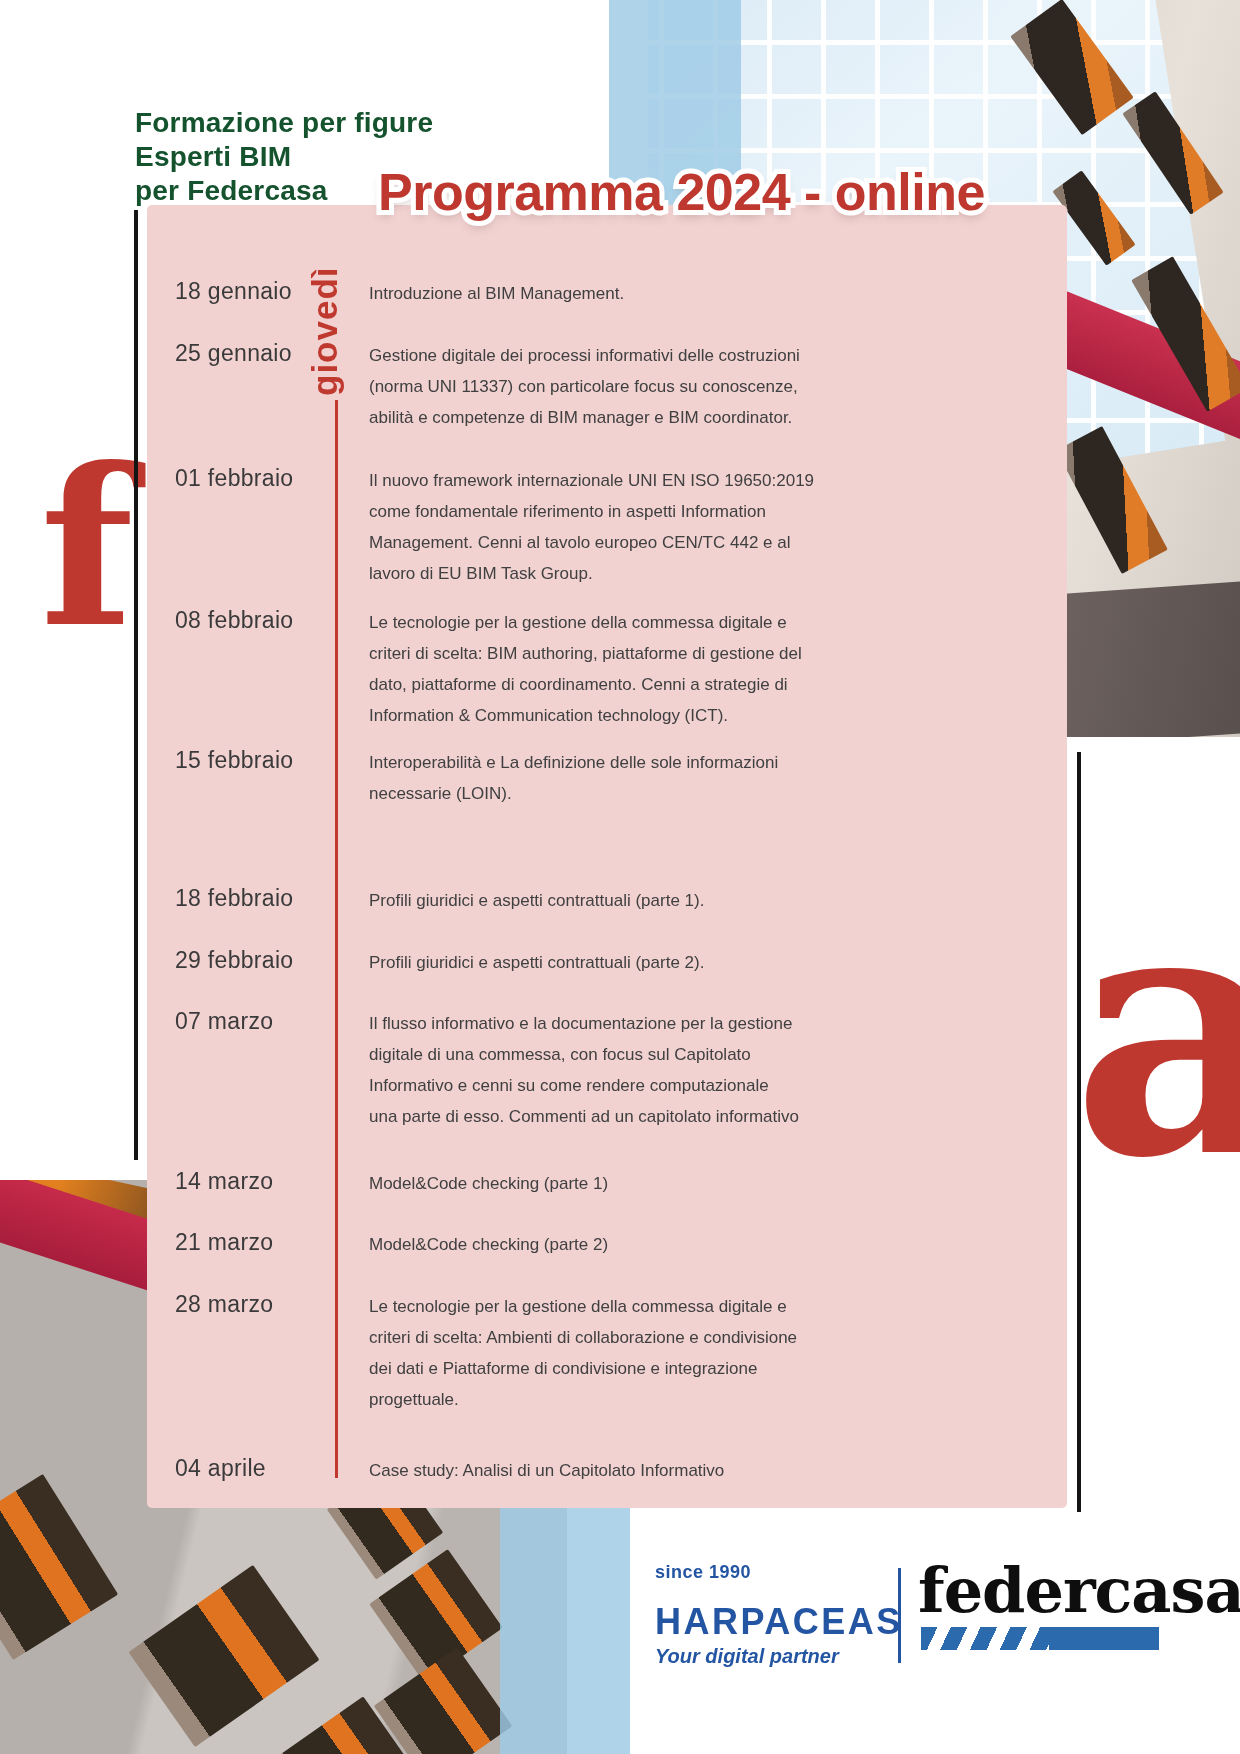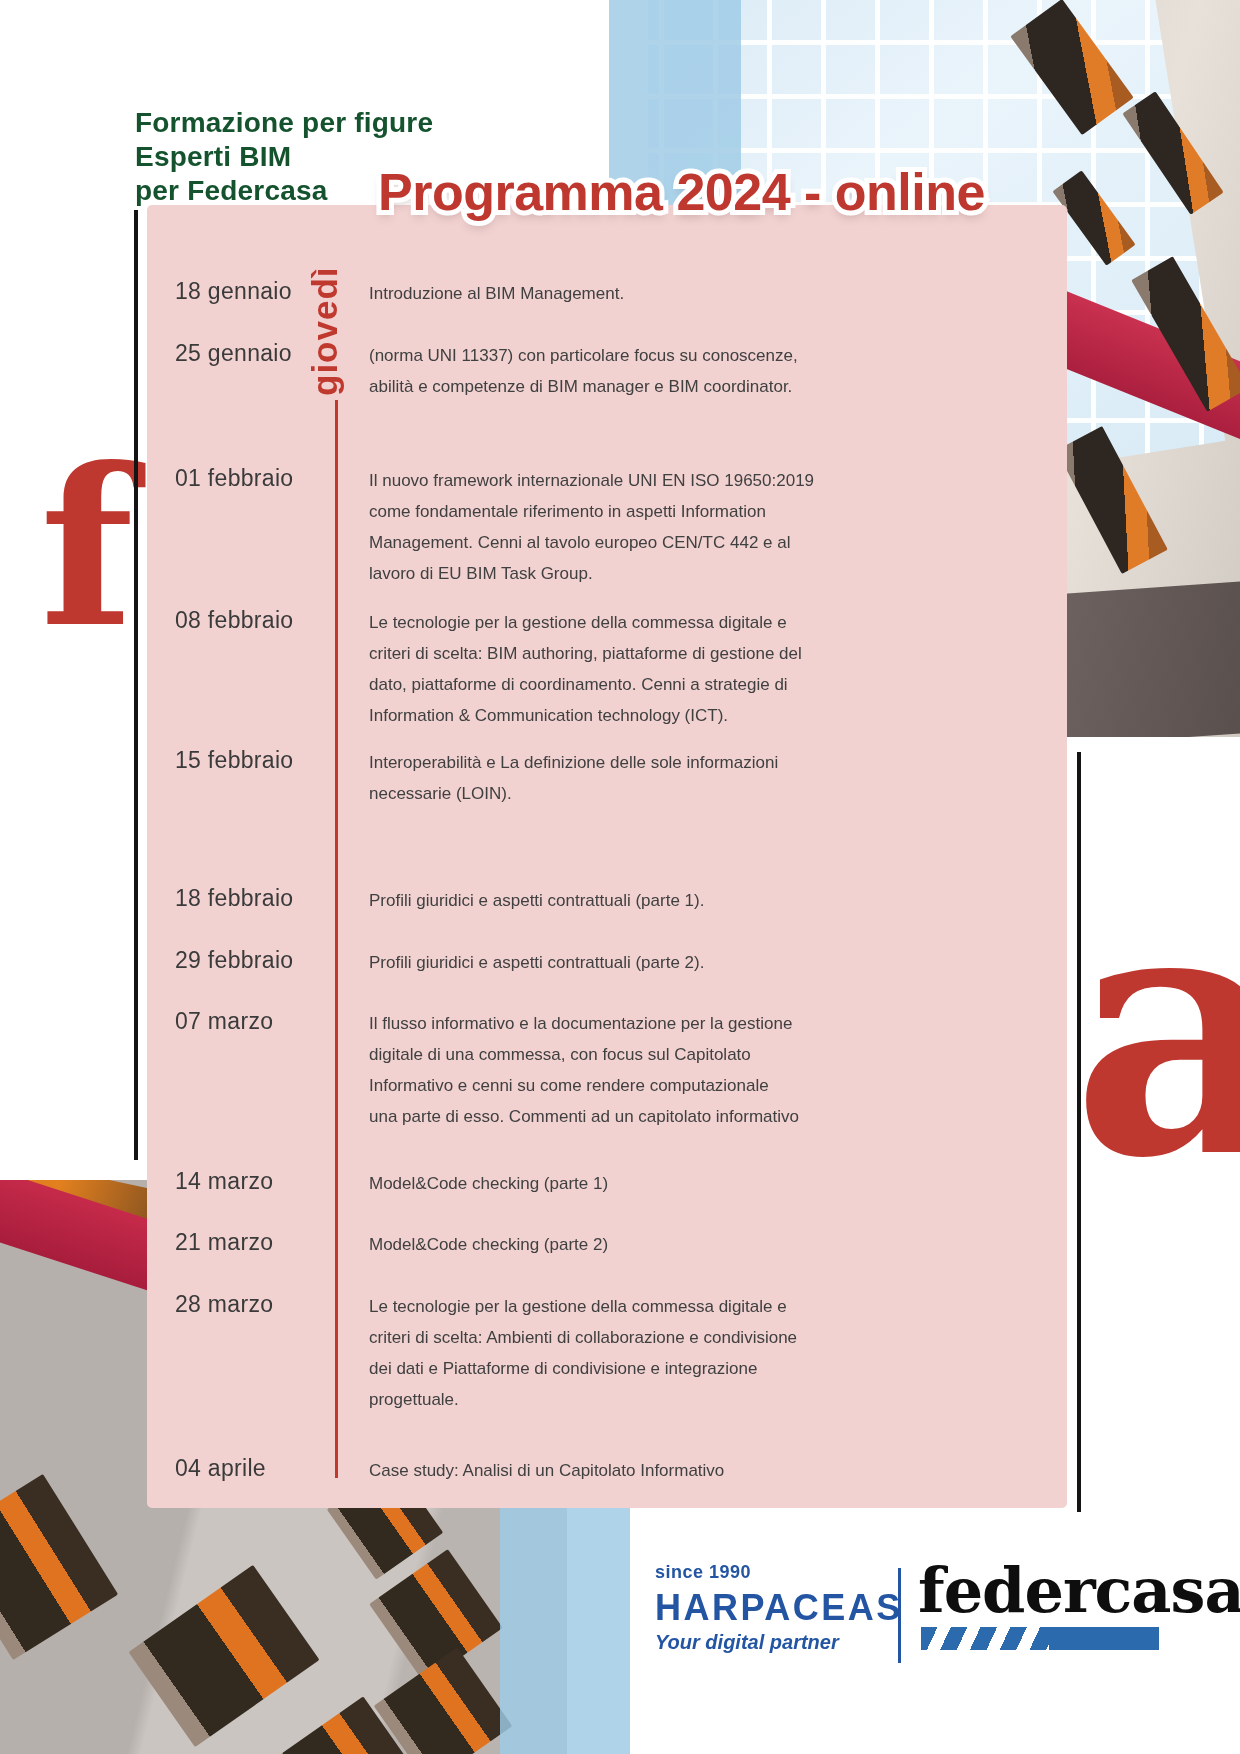--- a/index.html
+++ b/index.html
@@ -80,21 +80,21 @@
   .row{position:absolute;left:0;width:100%;}
   .date{position:absolute;left:28px;top:0;width:150px;color:#3a3a3a;font-size:23px;font-weight:500;
         letter-spacing:0.3px;white-space:nowrap;}
   .desc{position:absolute;left:222px;top:0;width:660px;color:#404040;font-size:17px;
         line-height:31px;}
   .tline{white-space:nowrap;}
 
   
   .harpaceas{position:absolute;left:655px;top:1562px;width:228px;color:#2355a3;z-index:5;}
   .since{font-size:18px;font-weight:700;letter-spacing:0.5px;}
-  .hname{font-size:36px;font-weight:700;letter-spacing:2.5px;margin-top:4px;white-space:nowrap;}
+  .hname{font-size:36px;font-weight:700;letter-spacing:2.5px;margin-top:18px;white-space:nowrap;}
   .tagline{font-size:20px;font-style:italic;font-weight:600;text-align:left;margin-top:2px;white-space:nowrap;}
   .logo-divider{position:absolute;left:898px;top:1568px;width:3px;height:95px;background:#2355a3;z-index:5;}
   .federcasa{position:absolute;left:918px;top:1558px;z-index:5;}
   .fname{font-family:"DejaVu Serif","Liberation Serif",serif;font-size:62px;font-weight:600;
          color:#0e0e0e;line-height:1.05;letter-spacing:-1px;}
   .fbar{margin-top:4px;margin-left:3px;width:238px;height:23px;display:flex;}
   .hatch{width:128px;background:repeating-linear-gradient(115deg,#2a6aad 0 15px,#ffffff 15px 27px);}
   .solid{flex:1;background:#2a6aad;}
 </style>
 </head>
@@ -151,20 +151,21 @@
     <div class="row" style="top:73px">
       <div class="date">18 gennaio</div>
       <div class="desc">
         <div class="tline">Introduzione al BIM Management.</div>
       </div>
     </div>
 
     <div class="row" style="top:135px">
       <div class="date">25 gennaio</div>
       <div class="desc">
+        <div class="tline">Gestione digitale dei processi informativi delle costruzioni</div>
         <div class="tline">(norma UNI 11337) con particolare focus su conoscenze,</div>
         <div class="tline">abilità e competenze di BIM manager e BIM coordinator.</div>
       </div>
     </div>
 
     <div class="row" style="top:260px">
       <div class="date">01 febbraio</div>
       <div class="desc">
         <div class="tline">Il nuovo framework internazionale UNI EN ISO 19650:2019</div>
         <div class="tline">come fondamentale riferimento in aspetti Information</div>

